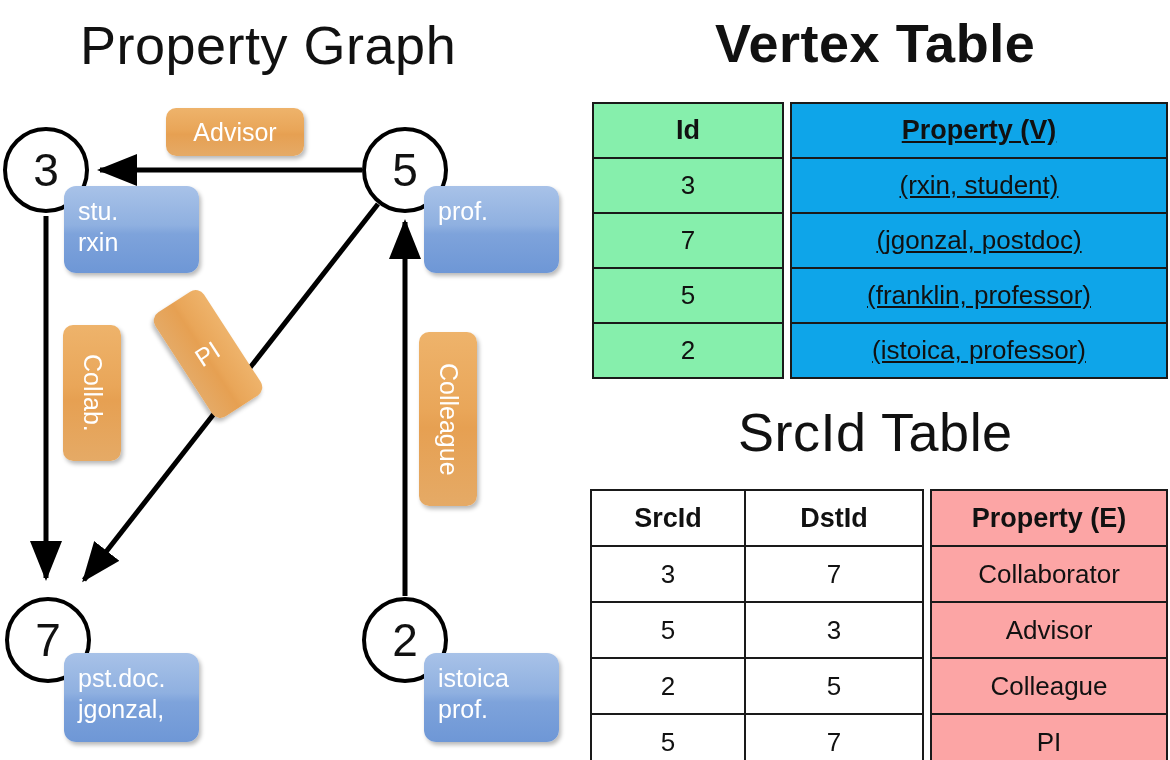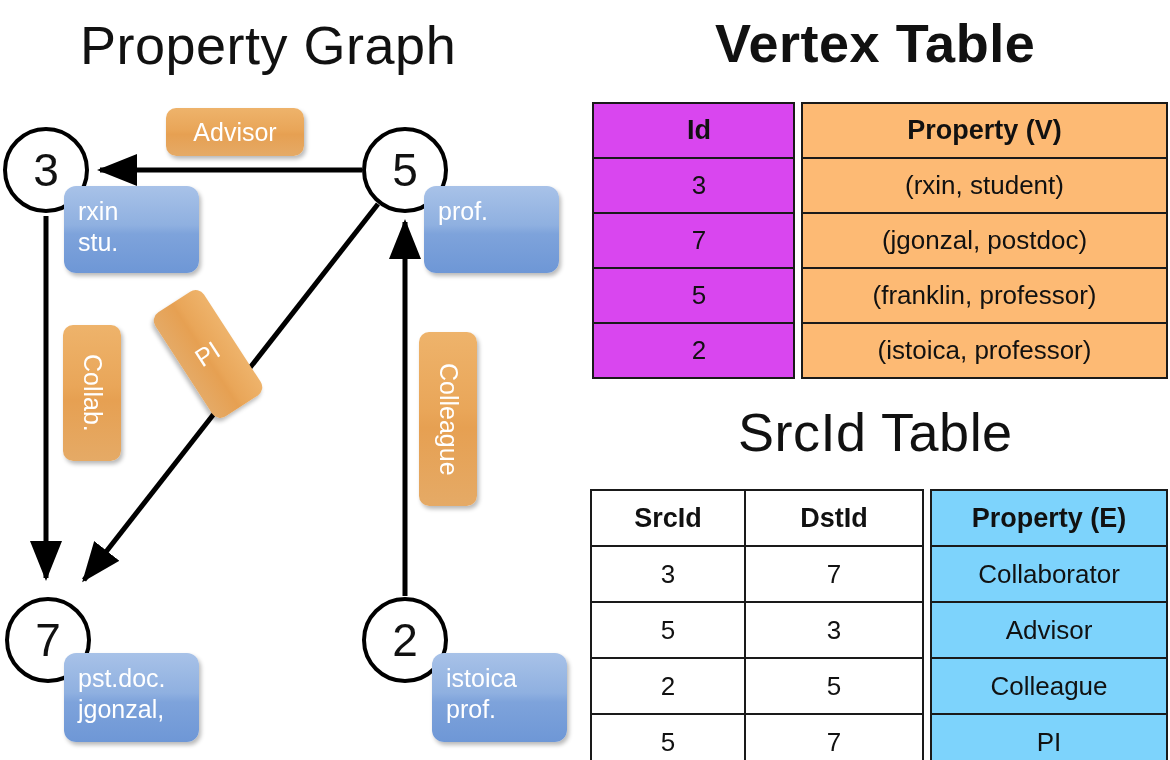--- a/index.html
+++ b/index.html
@@ -85,28 +85,28 @@
     font-weight:300;
     font-size:26px;
     color:#111;
     font-family:"Liberation Sans", sans-serif;
     padding:0;
   }
   .tbl th{font-weight:bold;font-size:27px;}
 
   #vertex-table{left:592px;top:102px;width:576px;}
   #vertex-table td,#vertex-table th{height:53px;}
-  #vertex-table .c-id{width:188px;background:#d946ef;padding-left:11px;}
-  #vertex-table .c-prop{background:#fdba74;}
+  #vertex-table .c-id{width:188px;background:#86efac;}
+  #vertex-table .c-prop{background:#0ea5e9;text-decoration:underline;}
 
   #edge-table{left:590px;top:489px;width:578px;}
   #edge-table td,#edge-table th{height:54px;}
   #edge-table .c-src{width:152px;background:#ffffff;margin-top:42px;}
   #edge-table .c-dst{width:176px;background:#ffffff;border-radius:7px;}
-  #edge-table .c-prop{background:#7dd3fc;}
+  #edge-table .c-prop{background:#fca5a5;}
 
   .spacer-col{border:none !important;width:6px;background:#fff !important;}
 </style>
 </head>
 <body>
 
 <div id="stage">
 
   <div class="big-title" id="title-property-graph">Property Graph</div>
   <div class="big-title" id="title-vertex-table">Vertex Table</div>
@@ -129,34 +129,34 @@
 
       <line x1="405" y1="596" x2="405" y2="222" stroke="#000" stroke-width="5" marker-end="url(#arrow)"></line>
     </svg>
 
     <div class="node-circle" style="left:3px;top:127px;">3</div>
     <div class="node-circle" style="left:362px;top:127px;">5</div>
     <div class="node-circle" style="left:5px;top:597px;">7</div>
     <div class="node-circle" style="left:362px;top:597px;">2</div>
 
     <div class="prop-box" style="left:64px;top:186px;width:135px;height:87px;">
+      <div>stu.</div>
       <div>rxin</div>
-      <div>stu.</div>
     </div>
 
     <div class="prop-box" style="left:424px;top:186px;width:135px;height:87px;">
       <div>prof.</div>
     </div>
 
     <div class="prop-box" style="left:64px;top:653px;width:135px;height:89px;">
       <div>pst.doc.</div>
       <div>jgonzal,</div>
     </div>
 
-    <div class="prop-box" style="left:424px;top:653px;width:135px;height:89px;margin-left:8px;">
+    <div class="prop-box" style="left:424px;top:653px;width:135px;height:89px;">
       <div>istoica</div>
       <div>prof.</div>
     </div>
 
     <div class="edge-label" style="left:166px;top:108px;width:138px;height:48px;">Advisor</div>
 
     <div class="edge-label vert-text" style="left:63px;top:325px;width:58px;height:136px;">Collab.</div>
 
     <div class="edge-label" style="left:146px;top:325px;width:124px;height:58px;transform:rotate(57deg);transform-origin:50% 50%;">
       <span style="display:inline-block;transform:rotate(-90deg);">PI</span>

